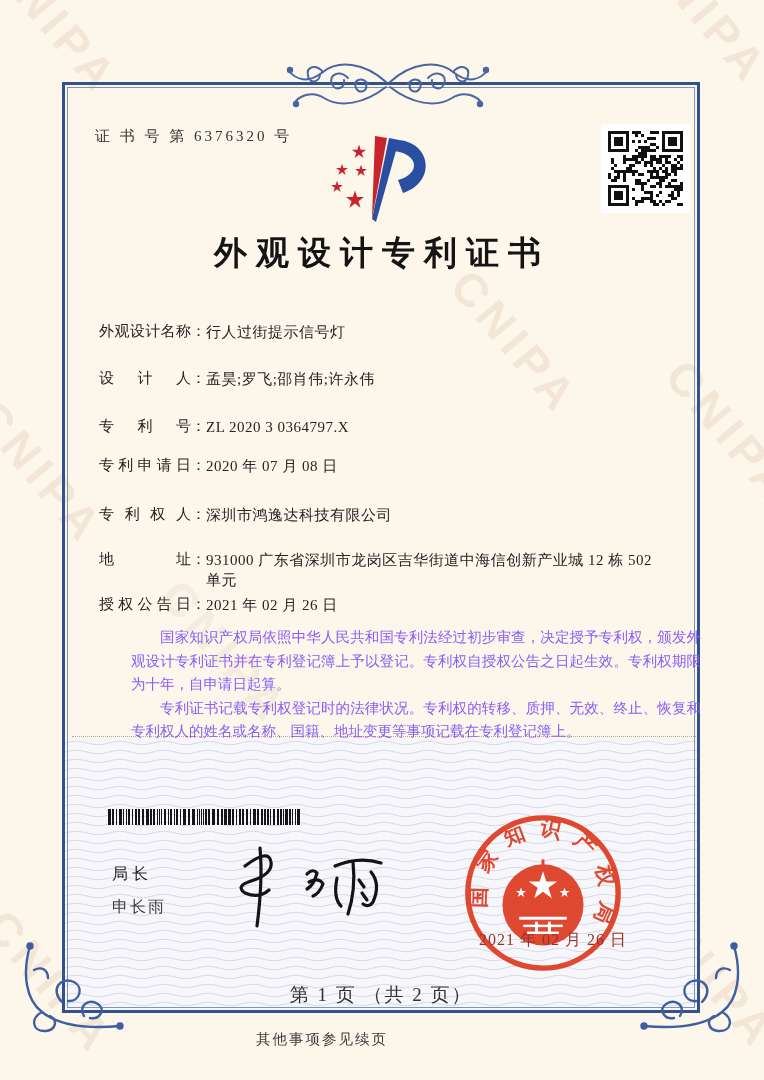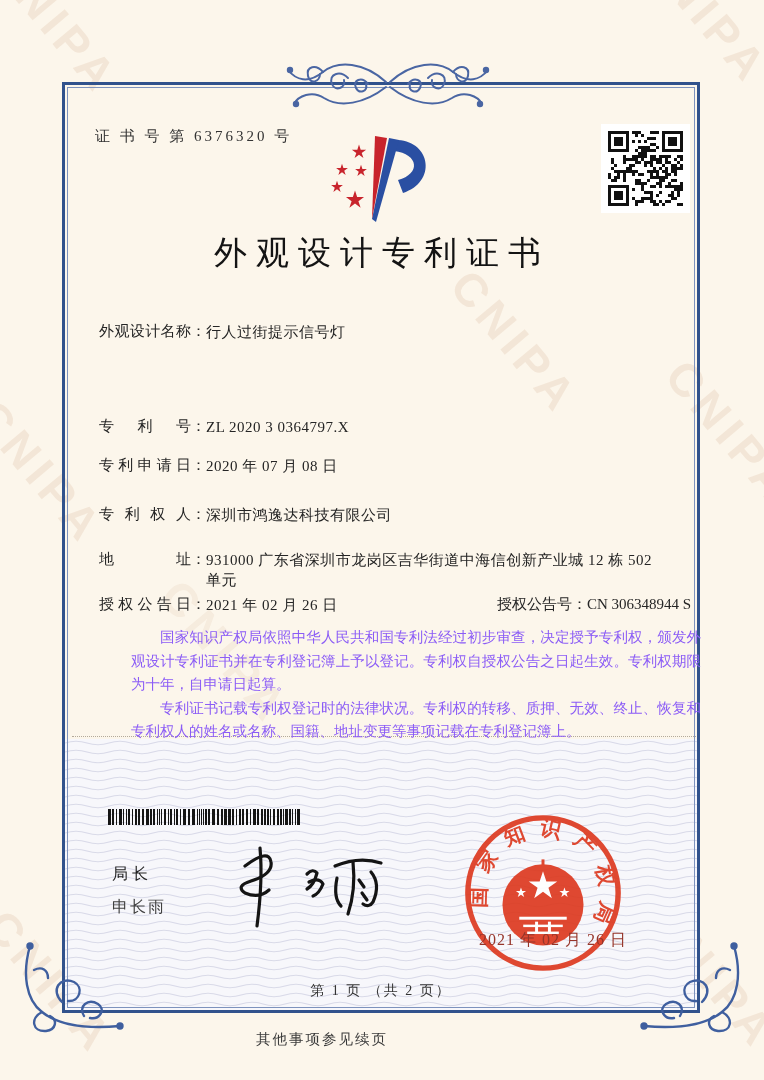--- a/index.html
+++ b/index.html
@@ -20,41 +20,41 @@
   
   .frame{position:absolute;left:62px;top:82px;width:638px;height:931px;
          border:3px solid #31528c;box-sizing:border-box;z-index:2;}
   .frame::after{content:"";position:absolute;inset:2px;border:1px solid #7d92bd;}
   .ornament{position:absolute;z-index:3;}
   .dotline{position:absolute;left:72px;top:736px;width:624px;border-top:1px dotted #b3a globalization;border-top:1px dotted #b3aa9b;z-index:2;}
   
   .content{position:absolute;inset:0;z-index:4;}
   .certno{position:absolute;left:95px;top:127px;font-size:15px;letter-spacing:3px;color:#333;}
   .title{position:absolute;left:0;top:231px;width:764px;text-align:center;
-         font-size:33px;font-weight:normal;letter-spacing:9px;color:#141414;}
+         font-size:33px;font-weight:bold;letter-spacing:9px;color:#141414;}
   .qrpatch{position:absolute;left:601px;top:124px;width:89px;height:89px;background:#fff;}
   .qr{position:absolute;left:608px;top:131px;}
   .logo{position:absolute;left:325px;top:130px;}
   .field{position:absolute;left:99px;font-size:15px;color:#252525;}
   .flabel{display:inline-block;width:92px;text-align:justify;text-align-last:justify;vertical-align:top;}
   .fcolon{vertical-align:top;}
   .fvalue{display:inline-block;vertical-align:top;max-width:462px;line-height:20px;letter-spacing:0.5px;}
   .grant2{position:absolute;left:398px;top:0;font-size:15px;white-space:nowrap;}
   .bodytext{position:absolute;left:103px;top:626px;width:570px;font-size:14.5px;
             line-height:23.5px;color:#8b5cf6;text-align:justify;margin-left:28px;}
   .bodytext p{margin:0;text-indent:2em;}
   .barcode{position:absolute;left:108px;top:809px;}
   .sigrole{position:absolute;left:112px;top:864px;font-size:16px;letter-spacing:4px;color:#1d1d1d;text-align:right;}
   .signame{position:absolute;left:112px;top:897px;font-size:16px;letter-spacing:2px;color:#404040;}
   .sig-svg{position:absolute;left:215px;top:840px;}
   .seal{position:absolute;left:456px;top:806px;z-index:4;}
   .sealdate{position:absolute;left:479px;top:930px;font-size:16px;letter-spacing:1px;
             color:#96352a;z-index:5;white-space:nowrap;}
   .pageinfo{position:absolute;left:62px;top:982px;width:638px;text-align:center;
-            font-size:14px;letter-spacing:2px;color:#333;z-index:4;font-family:Liberation Serif, serif;}
+            font-size:19px;letter-spacing:2px;color:#333;z-index:4;font-family:Liberation Serif, serif;}
   .contnote{position:absolute;left:0;top:1030px;width:644px;text-align:center;
             font-size:14.5px;letter-spacing:2px;color:#3a3a3a;z-index:4;}
 </style>
 </head>
 <body>
 
 <div class="page">
 
   <div class="wm" style="left:-30px;top:-5px">CNIPA</div>
   <div class="wm" style="left:620px;top:-15px">CNIPA</div>
@@ -457,35 +457,37 @@
         <rect x="54" y="72" width="3" height="3" fill="#111"></rect>
         <rect x="69" y="72" width="3" height="3" fill="#111"></rect>
         <rect x="72" y="72" width="3" height="3" fill="#111"></rect>
       </svg>
 
     <div class="title">外观设计专利证书</div>
 
     <div class="field" style="top:322px">
       <span class="flabel">外观设计名称</span><span class="fcolon">：</span><span class="fvalue">行人过街提示信号灯</span>
     </div>
+    <div class="field" style="top:369px">
+      <span class="flabel">设计人</span><span class="fcolon">：</span><span class="fvalue">孟昊;罗飞;邵肖伟;许永伟</span>
+    </div>
     <div class="field" style="top:417px">
       <span class="flabel">专利号</span><span class="fcolon">：</span><span class="fvalue">ZL 2020 3 0364797.X</span>
     </div>
     <div class="field" style="top:456px">
       <span class="flabel">专利申请日</span><span class="fcolon">：</span><span class="fvalue">2020 年 07 月 08 日</span>
     </div>
     <div class="field" style="top:505px">
       <span class="flabel">专利权人</span><span class="fcolon">：</span><span class="fvalue">深圳市鸿逸达科技有限公司</span>
     </div>
     <div class="field" style="top:550px">
       <span class="flabel">地址</span><span class="fcolon">：</span><span class="fvalue">931000 广东省深圳市龙岗区吉华街道中海信创新产业城 12 栋 502 单元</span>
     </div>
     <div class="field" style="top:595px;width:600px">
       <span class="flabel">授权公告日</span><span class="fcolon">：</span><span class="fvalue">2021 年 02 月 26 日</span>
-      <span class="grant2"><span>授权公告号</span><span>：</span><span>CN 306348944 S</span></span>
     </div>
 
     <div class="bodytext">
       <p>国家知识产权局依照中华人民共和国专利法经过初步审查，决定授予专利权，颁发外观设计专利证书并在专利登记簿上予以登记。专利权自授权公告之日起生效。专利权期限为十年，自申请日起算。</p>
       <p>专利证书记载专利权登记时的法律状况。专利权的转移、质押、无效、终止、恢复和专利权人的姓名或名称、国籍、地址变更等事项记载在专利登记簿上。</p>
     </div>
 
     <svg class="barcode" id="barcode-svg" width="195" height="16" viewBox="0 0 195 16">
         <rect x="0" y="0" width="3" height="16" fill="#151515"></rect>
         <rect x="4" y="0" width="2" height="16" fill="#151515"></rect>

